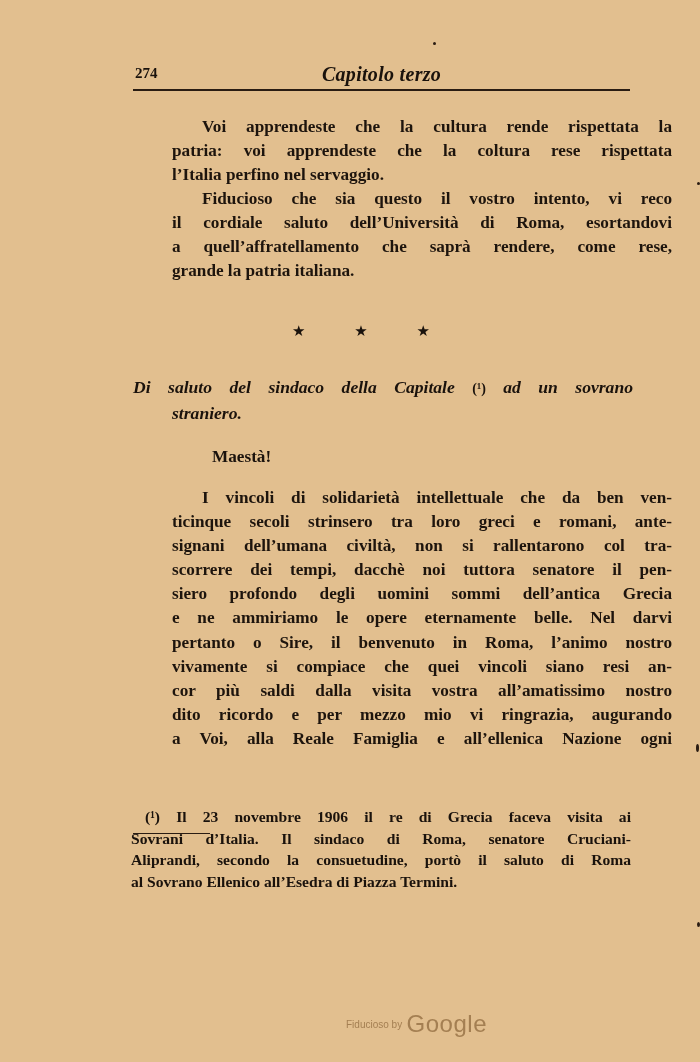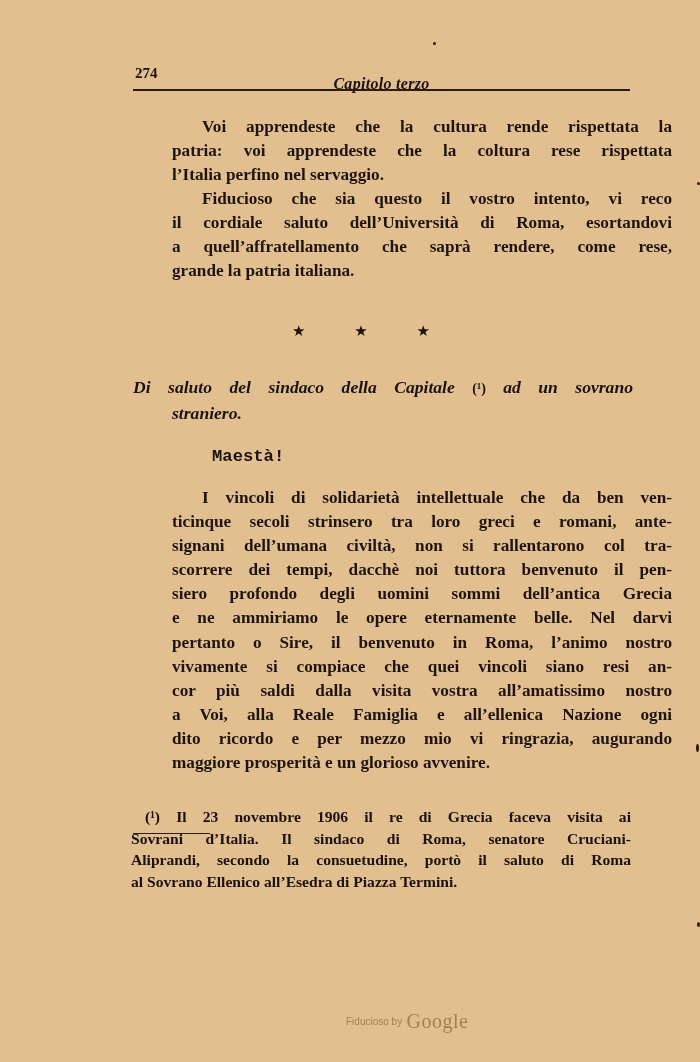--- a/index.html
+++ b/index.html
@@ -13,22 +13,22 @@
     .page { position: absolute; left: 0; top: 0; width: 700px; height: 951px; }
     .header {
       position: absolute; left: 133px; top: 62px; width: 497px; height: 24px;
     }
     .page-number {
       position: absolute; left: 2px; top: 3px;
       font-size: 15px; font-weight: bold;
       font-family: "Liberation Serif", serif;
     }
     .running-title {
-      position: absolute; left: 0; right: 0; top: 13px; text-align: center;
-      font-style: italic; font-weight: bold; font-size: 16px;
+      position: absolute; left: 0; right: 0; top: 1px; text-align: center;
+      font-style: italic; font-weight: bold; font-size: 20px;
       font-family: "Liberation Serif", serif;
       letter-spacing: 0.3px;
     }
     .header-rule {
       position: absolute; left: 133px; top: 89px; width: 497px; height: 1.5px;
       background: #2a1c12;
     }
     .text {
       position: absolute; left: 133px; width: 500px;
       font-size: 17.2px; line-height: 24.1px;
@@ -51,39 +51,39 @@
     }
     .section-title {
       position: absolute; left: 133px; top: 375px; width: 500px;
       font-family: Liberation Serif, serif;
       font-style: italic; font-weight: bold; font-size: 17.6px; line-height: 24px;
     }
     .section-title .l1 { display: block; white-space: nowrap; text-align: justify; text-align-last: justify; }
     .section-title .l2 { display: block; padding-left: 39px; }
     .salutation {
       position: absolute; left: 212px; top: 447px;
-      font-family: Liberation Mono, monospace; font-weight: bold; font-size: 17.2px;
+      font-family: Liberation Serif, serif; font-weight: bold; font-size: 17.2px;
     }
     #para3 { top: 486px; }
     .fn-rule {
       position: absolute; left: 133px; top: 833px; width: 77px; height: 1.4px;
       background: #2a1c12;
     }
     .footnote {
       position: absolute; left: 131px; top: 806px; width: 500px;
       font-family: "Liberation Serif", serif; font-weight: bold;
       font-size: 15.6px; line-height: 21.5px;
     }
     .footnote .line.indent { padding-left: 14px; }
     .watermark {
       position: absolute; left: 346px; top: 1010px;
       color: #a47f52; font-family: "Liberation Sans", sans-serif;
     }
     .watermark .small { font-size: 10px; vertical-align: middle; }
-    .watermark .big { font-family: Liberation Serif, serif; font-size: 20px; vertical-align: middle; letter-spacing: 0.5px; }
+    .watermark .big { font-family: Liberation Sans, sans-serif; font-size: 24px; vertical-align: middle; letter-spacing: 0.5px; }
     .speck { position: absolute; background: #2a1c12; border-radius: 50%; }
   </style>
 </head>
 <body>
 
 <div class="page">
 
   <div class="header">
     <span class="page-number">274</span>
     <div class="running-title">Capitolo terzo</div>
@@ -113,29 +113,28 @@
     </span>
     <span class="l2">straniero.</span>
   </div>
 
   <div class="salutation">Maestà!</div>
 
   <div class="text" id="para3">
     <span class="line indent">I vincoli di solidarietà intellettuale che da ben ven-</span>
     <span class="line">ticinque secoli strinsero tra loro greci e romani, ante-</span>
     <span class="line">signani dell’umana civiltà, non si rallentarono col tra-</span>
-    <span class="line">scorrere dei tempi, dacchè noi tuttora benvenuto il pen-</span>
+    <span class="line">scorrere dei tempi, dacchè noi tuttora senatore il pen-</span>
     <span class="line">siero profondo degli uomini sommi dell’antica Grecia</span>
     <span class="line">e ne ammiriamo le opere eternamente belle. Nel darvi</span>
     <span class="line">pertanto o Sire, il benvenuto in Roma, l’animo nostro</span>
     <span class="line">vivamente si compiace che quei vincoli siano resi an-</span>
     <span class="line">cor più saldi dalla visita vostra all’amatissimo nostro</span>
+    <span class="line">dito ricordo e per mezzo mio vi ringrazia, augurando</span>
     <span class="line">a Voi, alla Reale Famiglia e all’ellenica Nazione ogni</span>
-    <span class="line">dito ricordo e per mezzo mio vi ringrazia, augurando</span>
-    <span class="line last">maggiore prosperità e un glorioso avvenire.</span>
   </div>
 
   <div class="fn-rule"></div>
 
   <div class="footnote">
     <span class="line indent">(¹) Il 23 novembre 1906 il re di Grecia faceva visita ai</span>
     <span class="line">Sovrani d’Italia. Il sindaco di Roma, senatore Cruciani-</span>
     <span class="line">Aliprandi, secondo la consuetudine, portò il saluto di Roma</span>
     <span class="line last">al Sovrano Ellenico all’Esedra di Piazza Termini.</span>
   </div>

